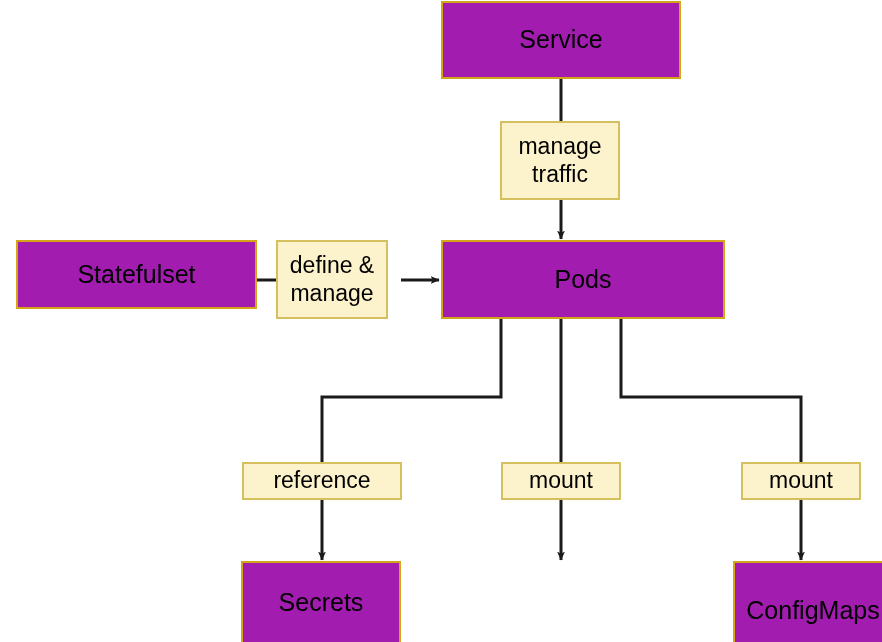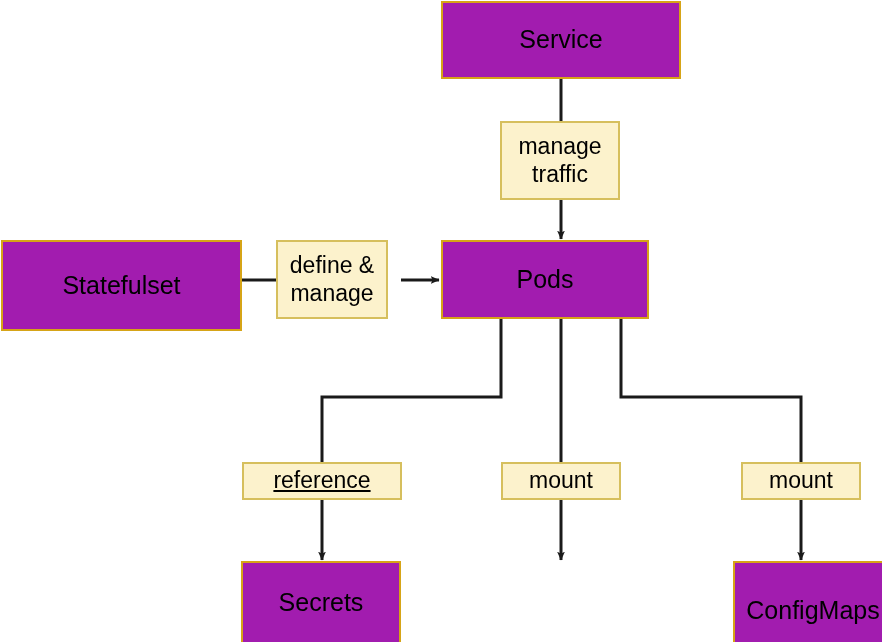--- a/index.html
+++ b/index.html
@@ -82,28 +82,28 @@
     <path d="M621,319 L621,397 L801,397 L801,462" fill="none" stroke="#1a1a1a" stroke-width="3" stroke-linejoin="miter"></path>
 
     <path d="M801,500 L801,560" fill="none" stroke="#1a1a1a" stroke-width="3" marker-end="url(#arrowhead)"></path>
   </svg>
 
   <div class="node entity" style="left:441px; top:1px; width:240px; height:78px;">Service</div>
 
   <div class="node label" style="left:500px; top:121px; width:120px; height:79px;">manage
 traffic</div>
 
-  <div class="node entity" style="left:1px; top:240px; width:241px; height:91px;">Statefulset</div>
+  <div class="node entity" style="left:16px; top:240px; width:241px; height:69px;">Statefulset</div>
 
   <div class="node label" style="left:276px; top:240px; width:112px; height:79px;">define &amp;
 manage</div>
 
-  <div class="node entity" style="left:441px; top:240px; width:208px; height:79px;">Pods</div>
+  <div class="node entity" style="left:441px; top:240px; width:284px; height:79px;">Pods</div>
 
-  <div class="node label" style="left:242px; top:462px; width:160px; height:38px;text-decoration:underline;">reference</div>
+  <div class="node label" style="left:242px; top:462px; width:160px; height:38px;">reference</div>
 
   <div class="node label" style="left:501px; top:462px; width:120px; height:38px;">mount</div>
 
   <div class="node label" style="left:741px; top:462px; width:120px; height:38px;">mount</div>
 
   <div class="node entity clipped-bottom" style="left:241px; top:561px; width:160px; height:81px;">Secrets</div>
 
 
   <div class="node entity clipped-bottom" style="left:721px; top:561px; width:160px; height:98px;margin-left:12px;">ConfigMaps</div>
 

